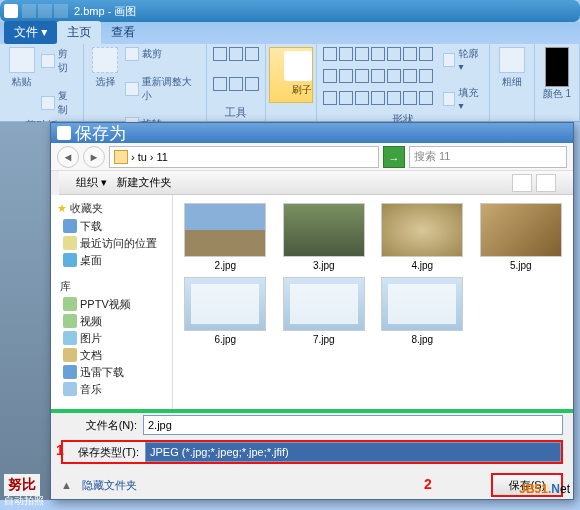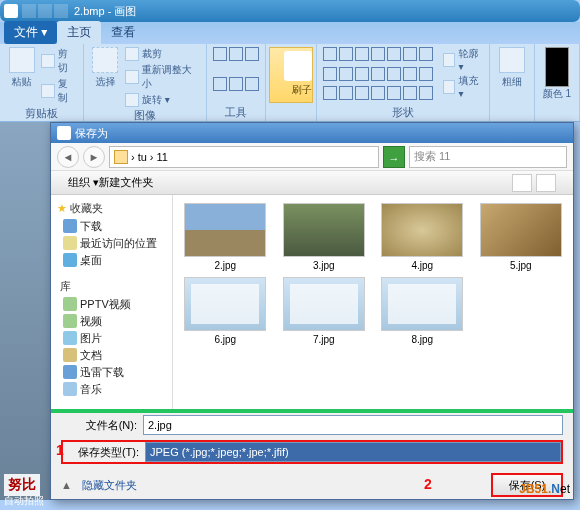--- a/index.html
+++ b/index.html
@@ -11,39 +11,39 @@
 .tabs-row { height: 22px; background: linear-gradient(#9cc7f0,#aecff7); display: flex; align-items: flex-end; padding-left: 4px; }
 .tab { padding: 3px 10px; font-size: 12px; color: #1a3e6f; }
 .tab.active { background: #cfe3f7; border-radius: 3px 3px 0 0; }
 .tab.file { background: #1e69b3; color: #fff; border-radius: 3px; display: flex; align-items: center; }
 .ribbon { height: 78px; background: #cfe3f7; display: flex; border-bottom: 1px solid #8eb9e2; }
 .group { border-right: 1px solid #a9cbe9; padding: 3px 6px 0; display: flex; flex-direction: column; }
 .group-body { flex: 1; display: flex; gap: 4px; }
 .group-label { text-align: center; font-size: 11px; color: #40628f; padding: 1px 0; }
 .big-btn { width: 32px; display: flex; flex-direction: column; align-items: center; font-size: 10px; color: #40628f; }
 .big-btn .bi { width: 26px; height: 26px; background: #e8f0fa; border: 1px solid #a9cbe9; margin-bottom: 2px; }
-.small-row { display: flex; flex-direction: column; gap: 2px; }
+.small-row { display: flex; flex-direction: column; gap: 14px; }
 .small-btn { display: flex; align-items: center; gap: 3px; font-size: 10px; color: #40628f; }
 .small-btn .si { width: 14px; height: 14px; background: #e8f0fa; border: 1px solid #a9cbe9; }
 .shapes-grid { display: grid; grid-template-columns: repeat(7, 14px); gap: 2px; }
 .shapes-grid span { width: 14px; height: 14px; border: 1px solid #5a7fb0; display: inline-block; }
 .brush-big { width: 44px; height: 56px; background: linear-gradient(#ffe9a8,#ffd76a); border: 1px solid #e0b84e; display: flex; flex-direction: column; align-items: flex-end; font-size: 10px; color: #5a4500; }
 .brush-big .bi2 { width: 28px; height: 30px; background: #fff; border-radius: 3px; margin: 3px 0 2px; }
 .color-swatch { width: 24px; height: 40px; background: #000; border: 1px solid #999; }
 
 .dialog { position: absolute; left: 50px; top: 122px; width: 524px; height: 378px; background: #f0f0f0; border: 1px solid #4a6a9a; box-shadow: 3px 3px 10px rgba(0,0,0,.4); display: flex; flex-direction: column; }
-.dlg-title { height: 20px; background: linear-gradient(#6aa3de,#3d7cc2); color: #fff; padding: 2px 6px; font-size: 11px; display: flex; align-items: center; gap: 4px; }
+.dlg-title { height: 20px; background: linear-gradient(#6aa3de,#3d7cc2); color: #fff; padding: 2px 6px; font-size: 17px; display: flex; align-items: center; gap: 4px; }
 .dlg-title .di { width: 14px; height: 14px; background: #fff; border-radius: 2px; }
 .nav-row { height: 28px; background: #f7f7f7; display: flex; align-items: center; padding: 2px 6px; gap: 4px; border-bottom: 1px solid #ddd; }
 .nav-btn { width: 22px; height: 22px; border-radius: 11px; border: 1px solid #ccc; background: #fafafa; display: flex; align-items: center; justify-content: center; color: #666; }
 .path-box { flex: 0 0 270px; height: 22px; border: 1px solid #bbb; background: #fff; display: flex; align-items: center; padding: 0 4px; font-size: 11px; gap: 3px; }
 .path-box .fi { width: 14px; height: 14px; background: #ffe09a; border: 1px solid #d0a030; }
 .search-box { flex: 1; height: 22px; border: 1px solid #bbb; background: #fff; padding: 0 4px; font-size: 11px; color: #888; display: flex; align-items: center; }
 .go-btn { width: 22px; height: 22px; background: #3fa040; border: 1px solid #2d7a2e; color: #fff; display: flex; align-items: center; justify-content: center; font-weight: bold; }
-.toolbar { height: 24px; background: linear-gradient(#fafafa,#e4e4e4); border-bottom: 1px solid #ccc; display: flex; align-items: center; padding: 0 17px; font-size: 11px; }
+.toolbar { height: 24px; background: linear-gradient(#fafafa,#e4e4e4); border-bottom: 1px solid #ccc; display: flex; align-items: center; padding: 0 17px; gap: 10px; font-size: 11px; margin-left: 8px; }
 .toolbar .tv { margin-left: auto; display: flex; gap: 4px; }
 .toolbar .tv span { width: 20px; height: 18px; border: 1px solid #ccc; background: #fff; }
 .dlg-body { flex: 1; display: flex; overflow: hidden; }
 .sidebar { width: 122px; background: #fff; border-right: 1px solid #ddd; overflow-y: auto; padding: 4px 0; }
 .side-group { font-size: 11px; }
 .side-hdr { padding: 2px 6px; color: #333; display: flex; align-items: center; gap: 3px; }
 .side-hdr .star { color: #f2c029; }
 .side-item { padding: 1px 4px 1px 12px; color: #222; display: flex; align-items: flex-start; gap: 3px; }
 .side-item .ico { width: 14px; height: 14px; display: inline-block; border-radius: 2px; }
 .ico-dl { background: #6aa0d8; }

